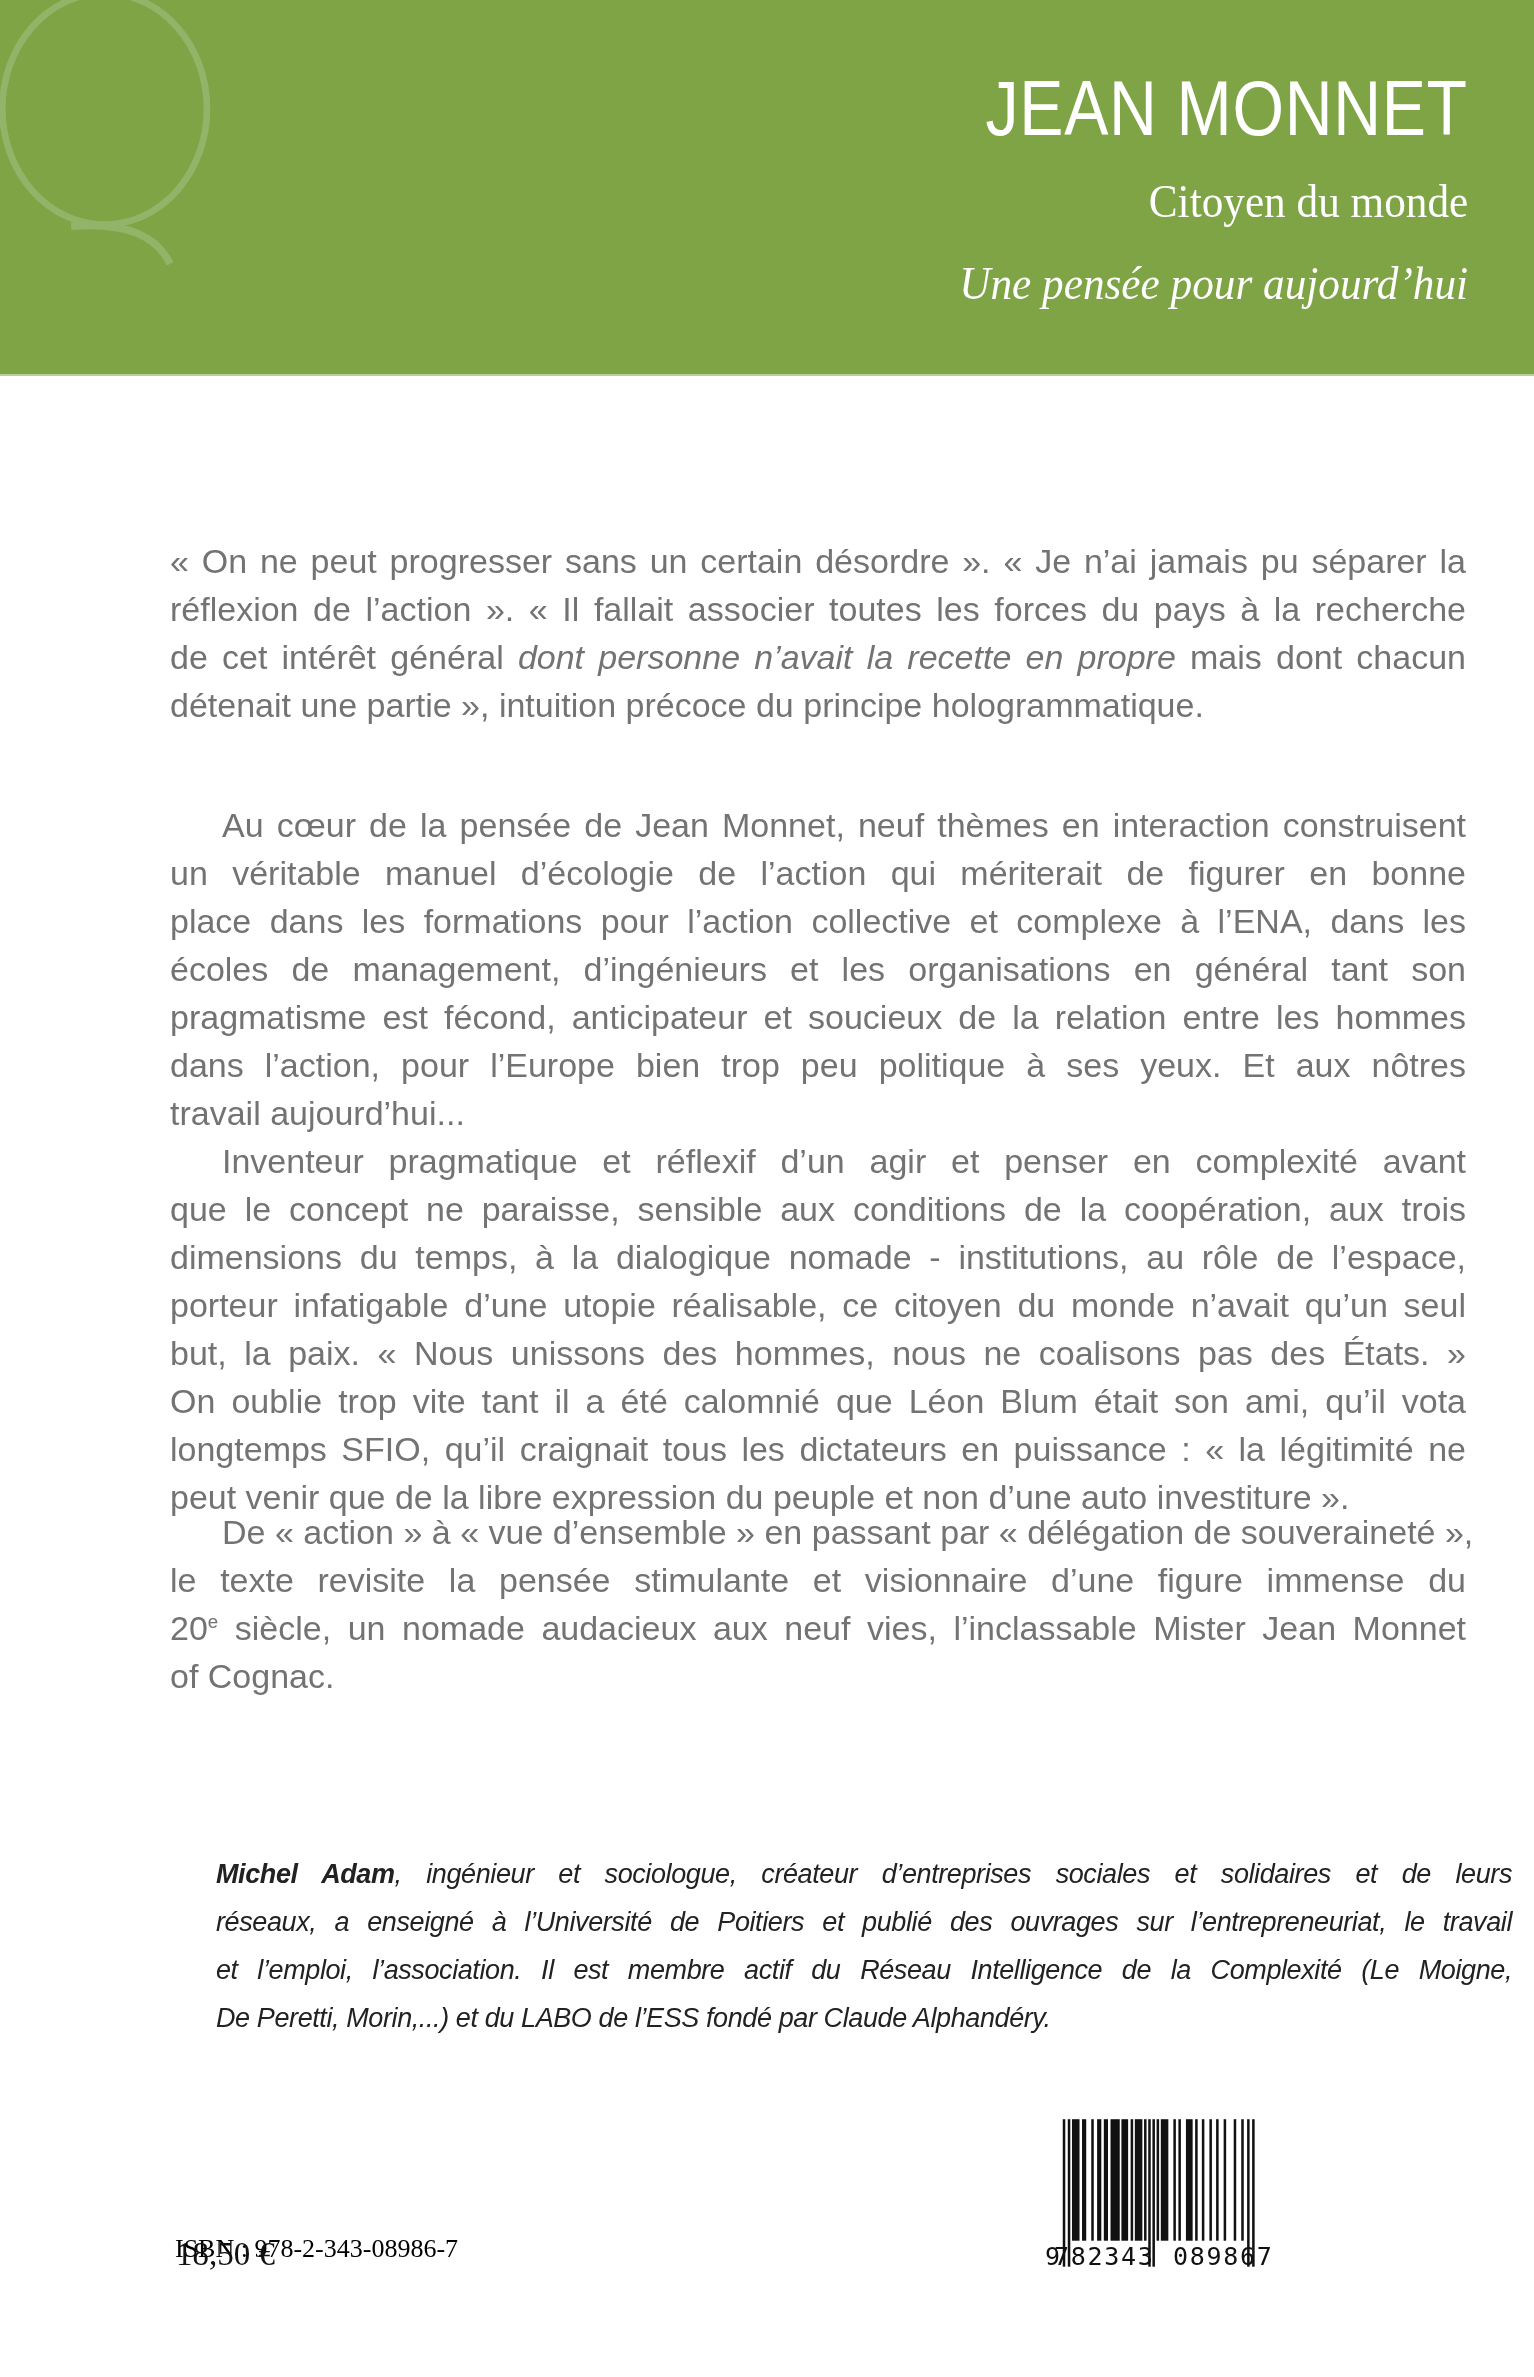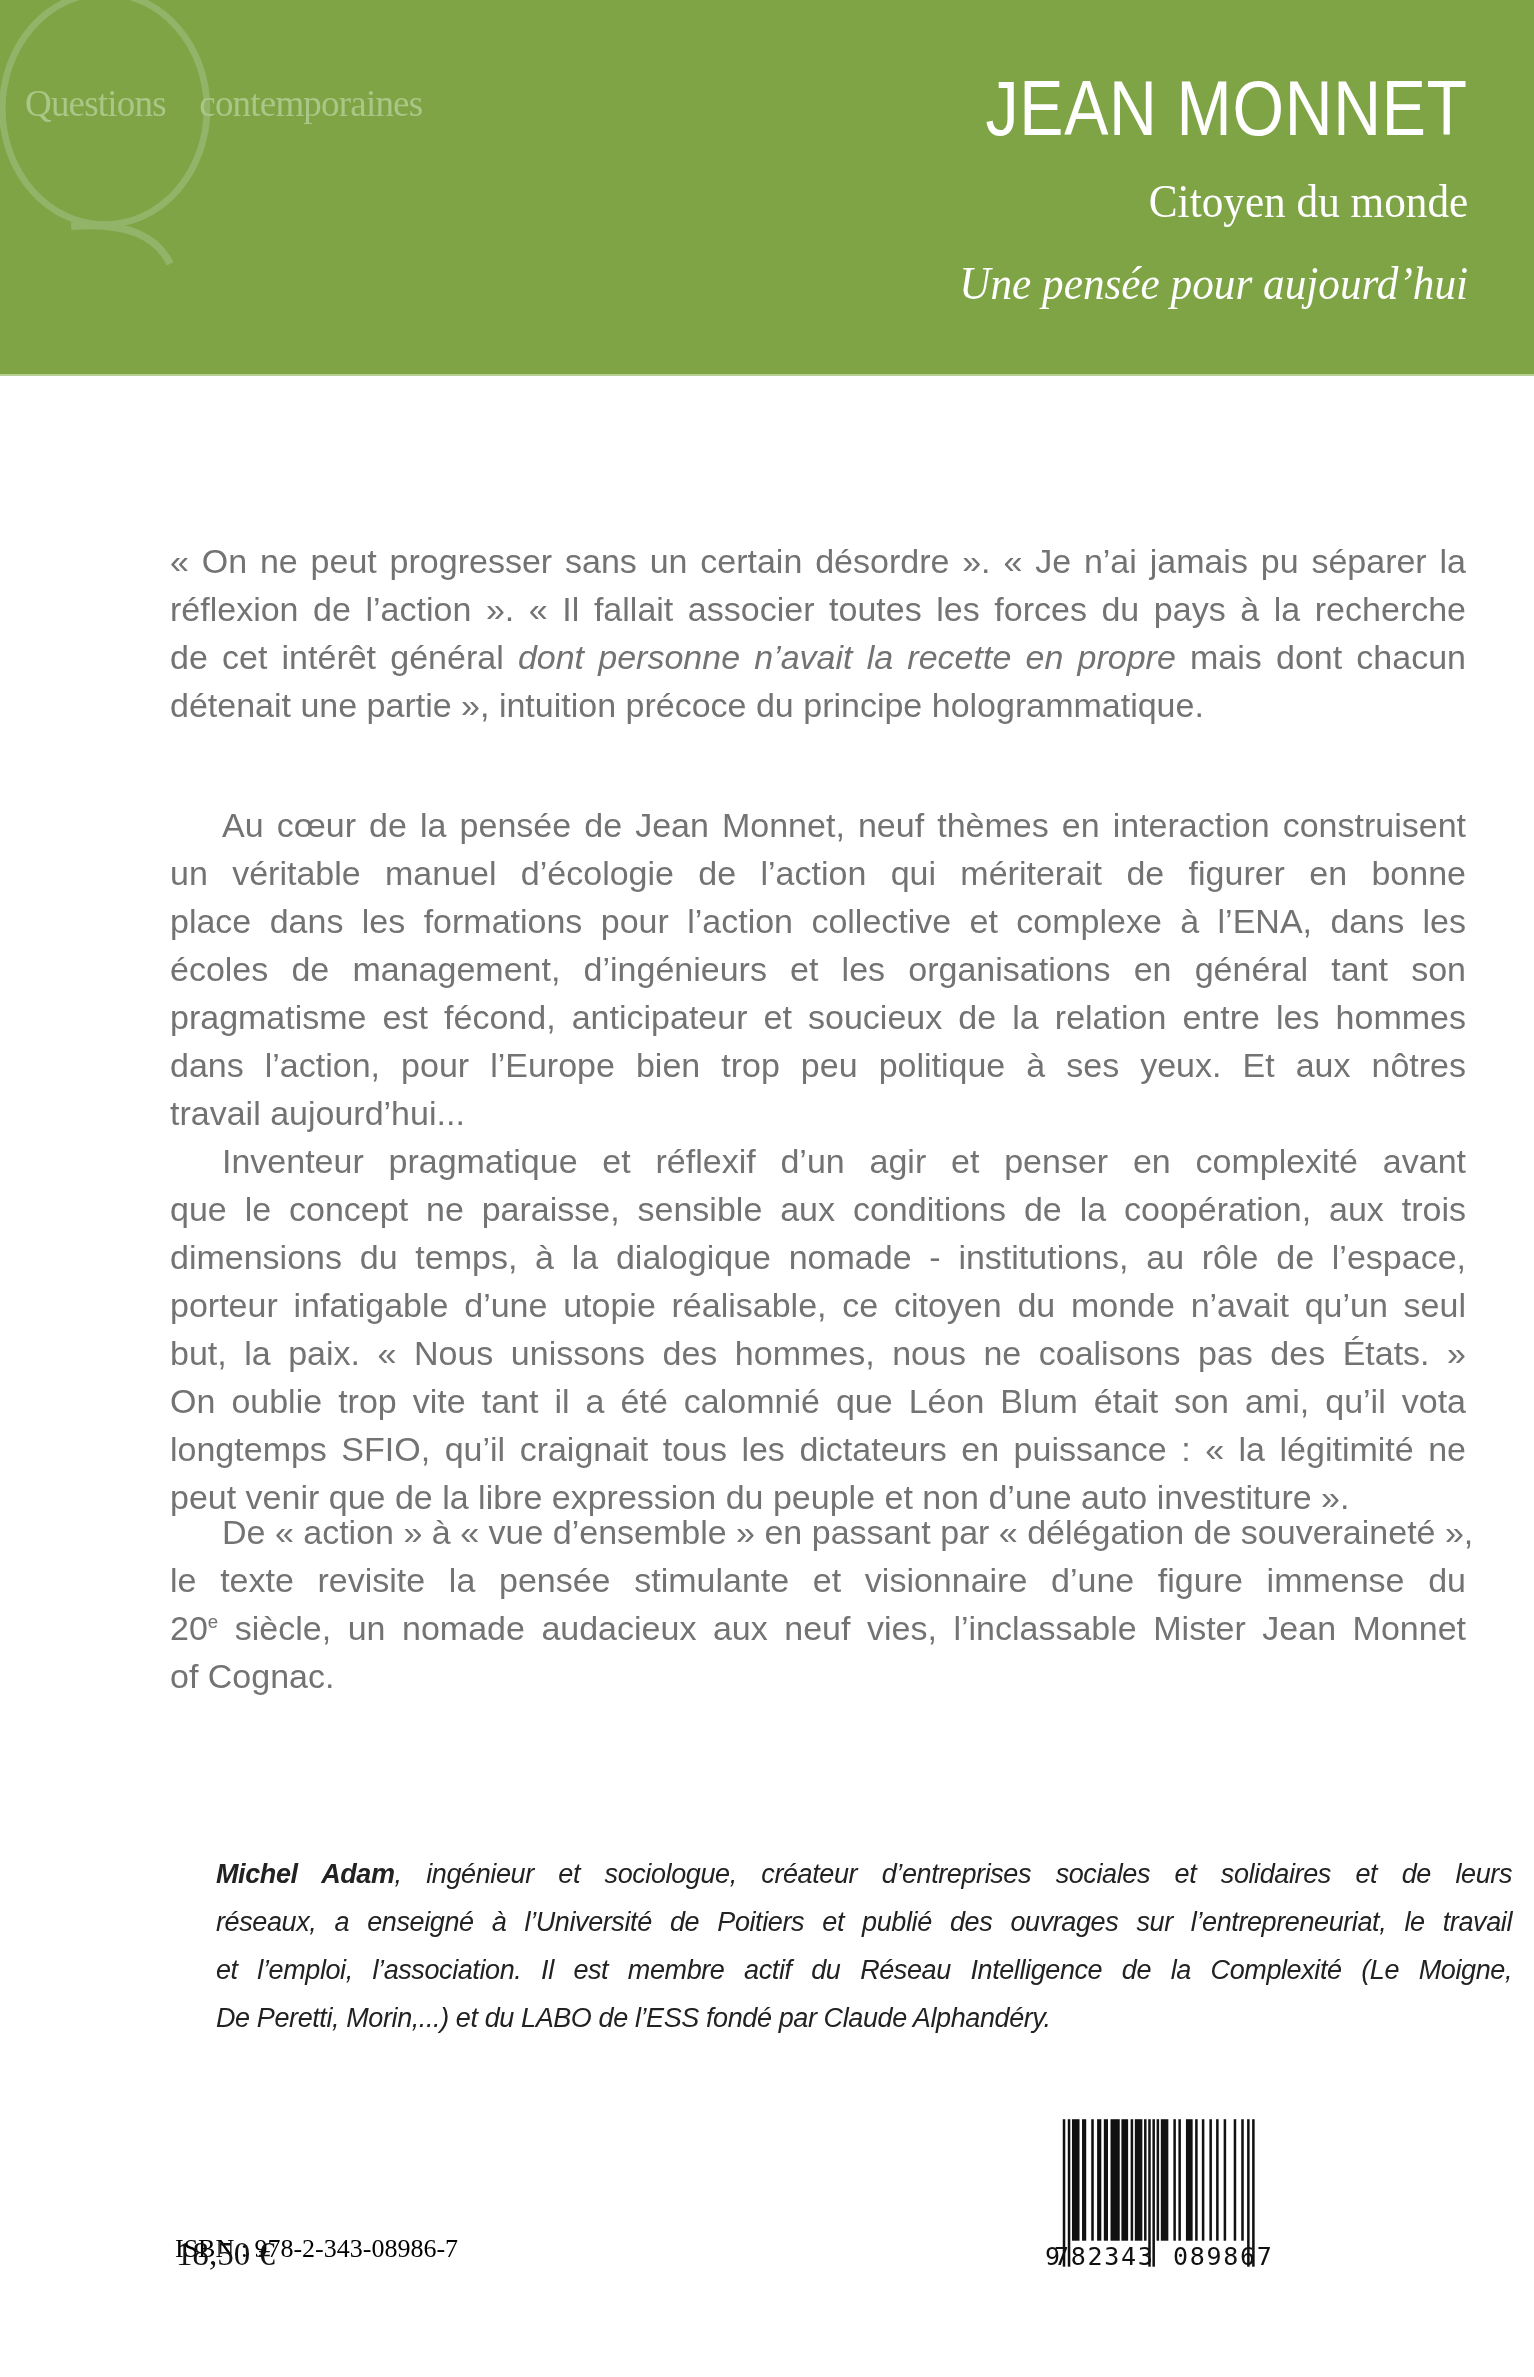--- a/index.html
+++ b/index.html
@@ -75,24 +75,20 @@
   .sup { font-size: 0.55em; vertical-align: super; line-height: 0; }
 </style>
 </head>
 <body>
 
 <div class="header">
   <svg class="q-letter" viewBox="0 0 270 360">
     <ellipse cx="128" cy="150" rx="122" ry="138" fill="none" stroke="#92b468" stroke-width="8"></ellipse>
     <path d="M88 290 C 150 285, 190 300, 206 335" fill="none" stroke="#92b468" stroke-width="9" stroke-linecap="butt"></path>
   </svg>
-  <div class="series">
-    <span>Questions</span>
-    <span class="s2">contemporaines</span>
-  </div>
   <div class="title">JEAN MONNET</div>
   <div class="subtitle1">Citoyen du monde</div>
   <div class="subtitle2">Une pensée pour aujourd’hui</div>
 </div>
 
 <div class="body-col p1">
   <p class="para">
     <span class="ln">« On ne peut progresser sans un certain désordre ». « Je n’ai jamais pu séparer la</span>
     <span class="ln">réflexion de l’action ». « Il fallait associer toutes les forces du pays à la recherche</span>
     <span class="ln"><span>de cet intérêt général </span><em>dont personne n’avait la recette en propre</em><span> mais dont chacun</span></span>

